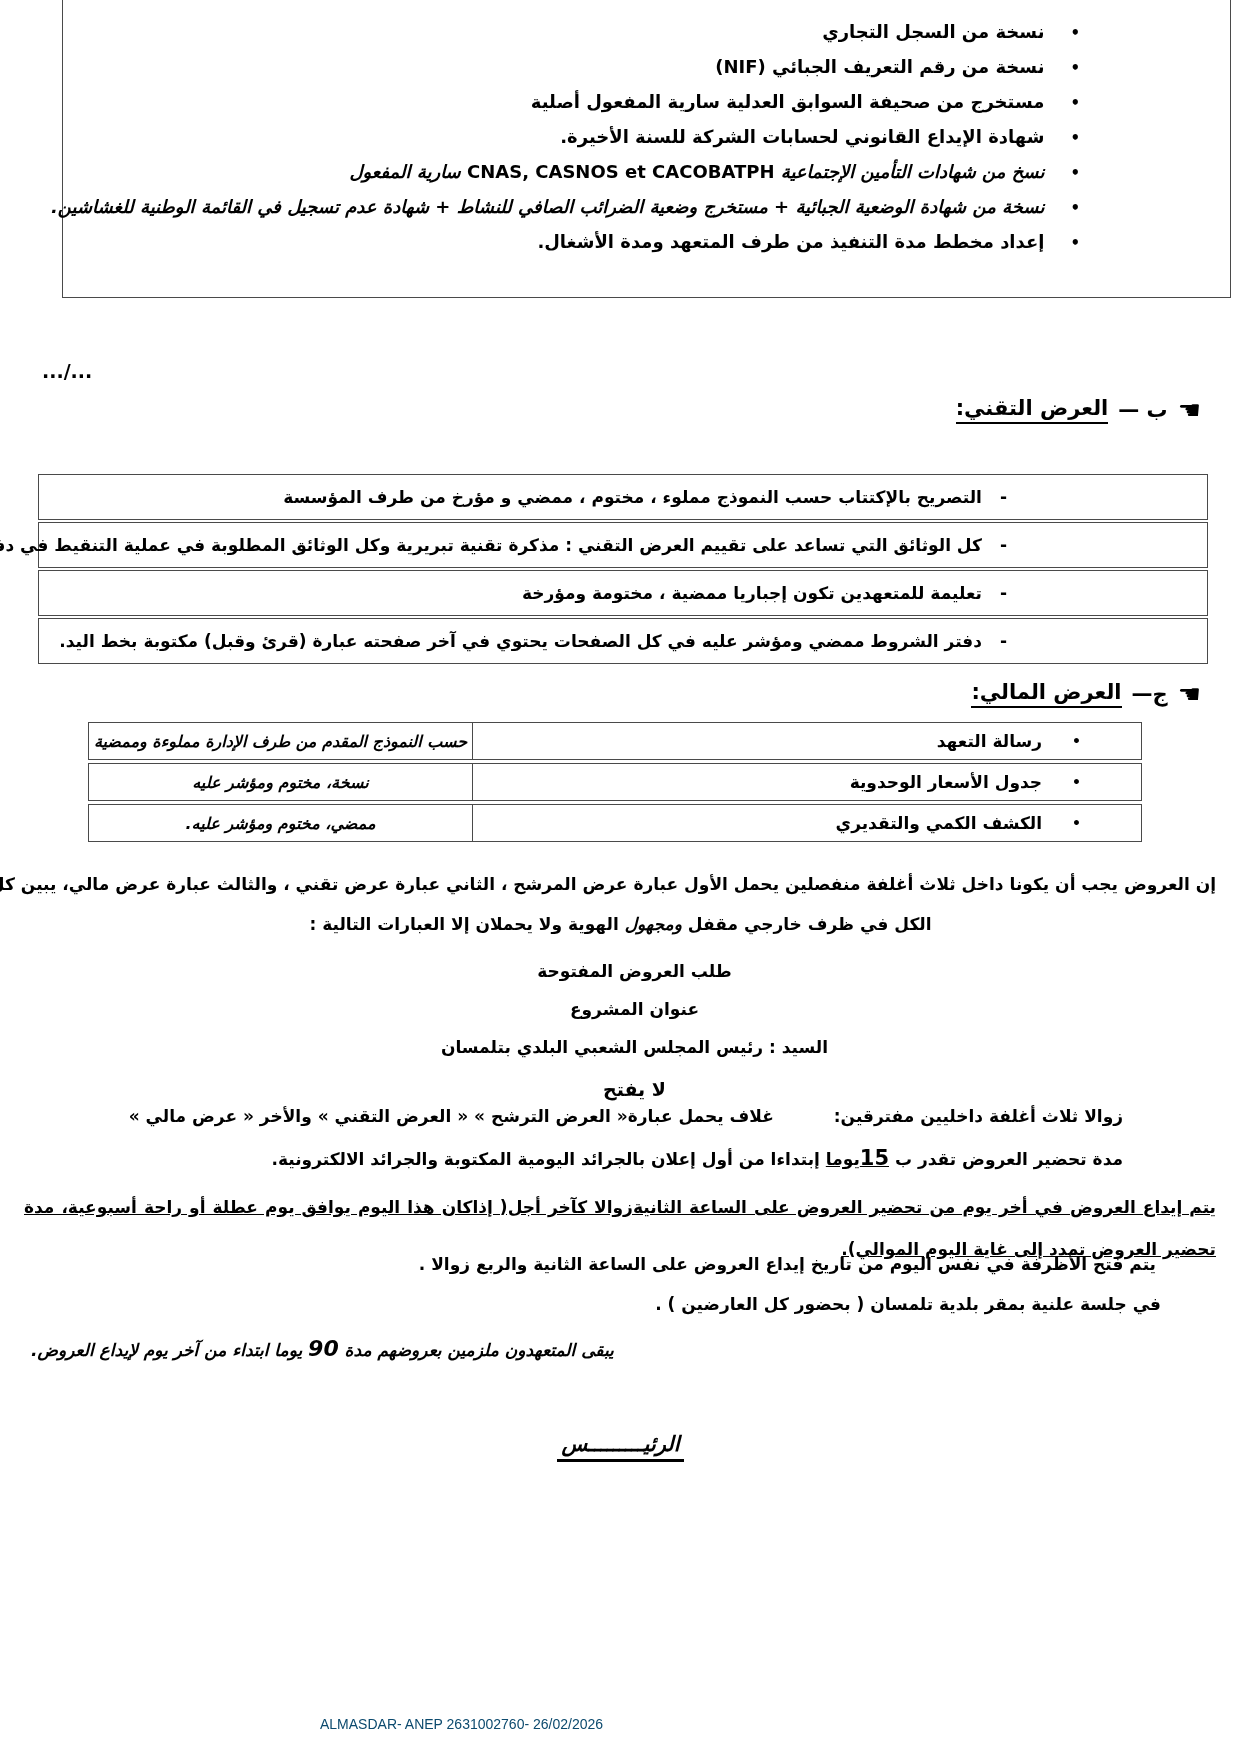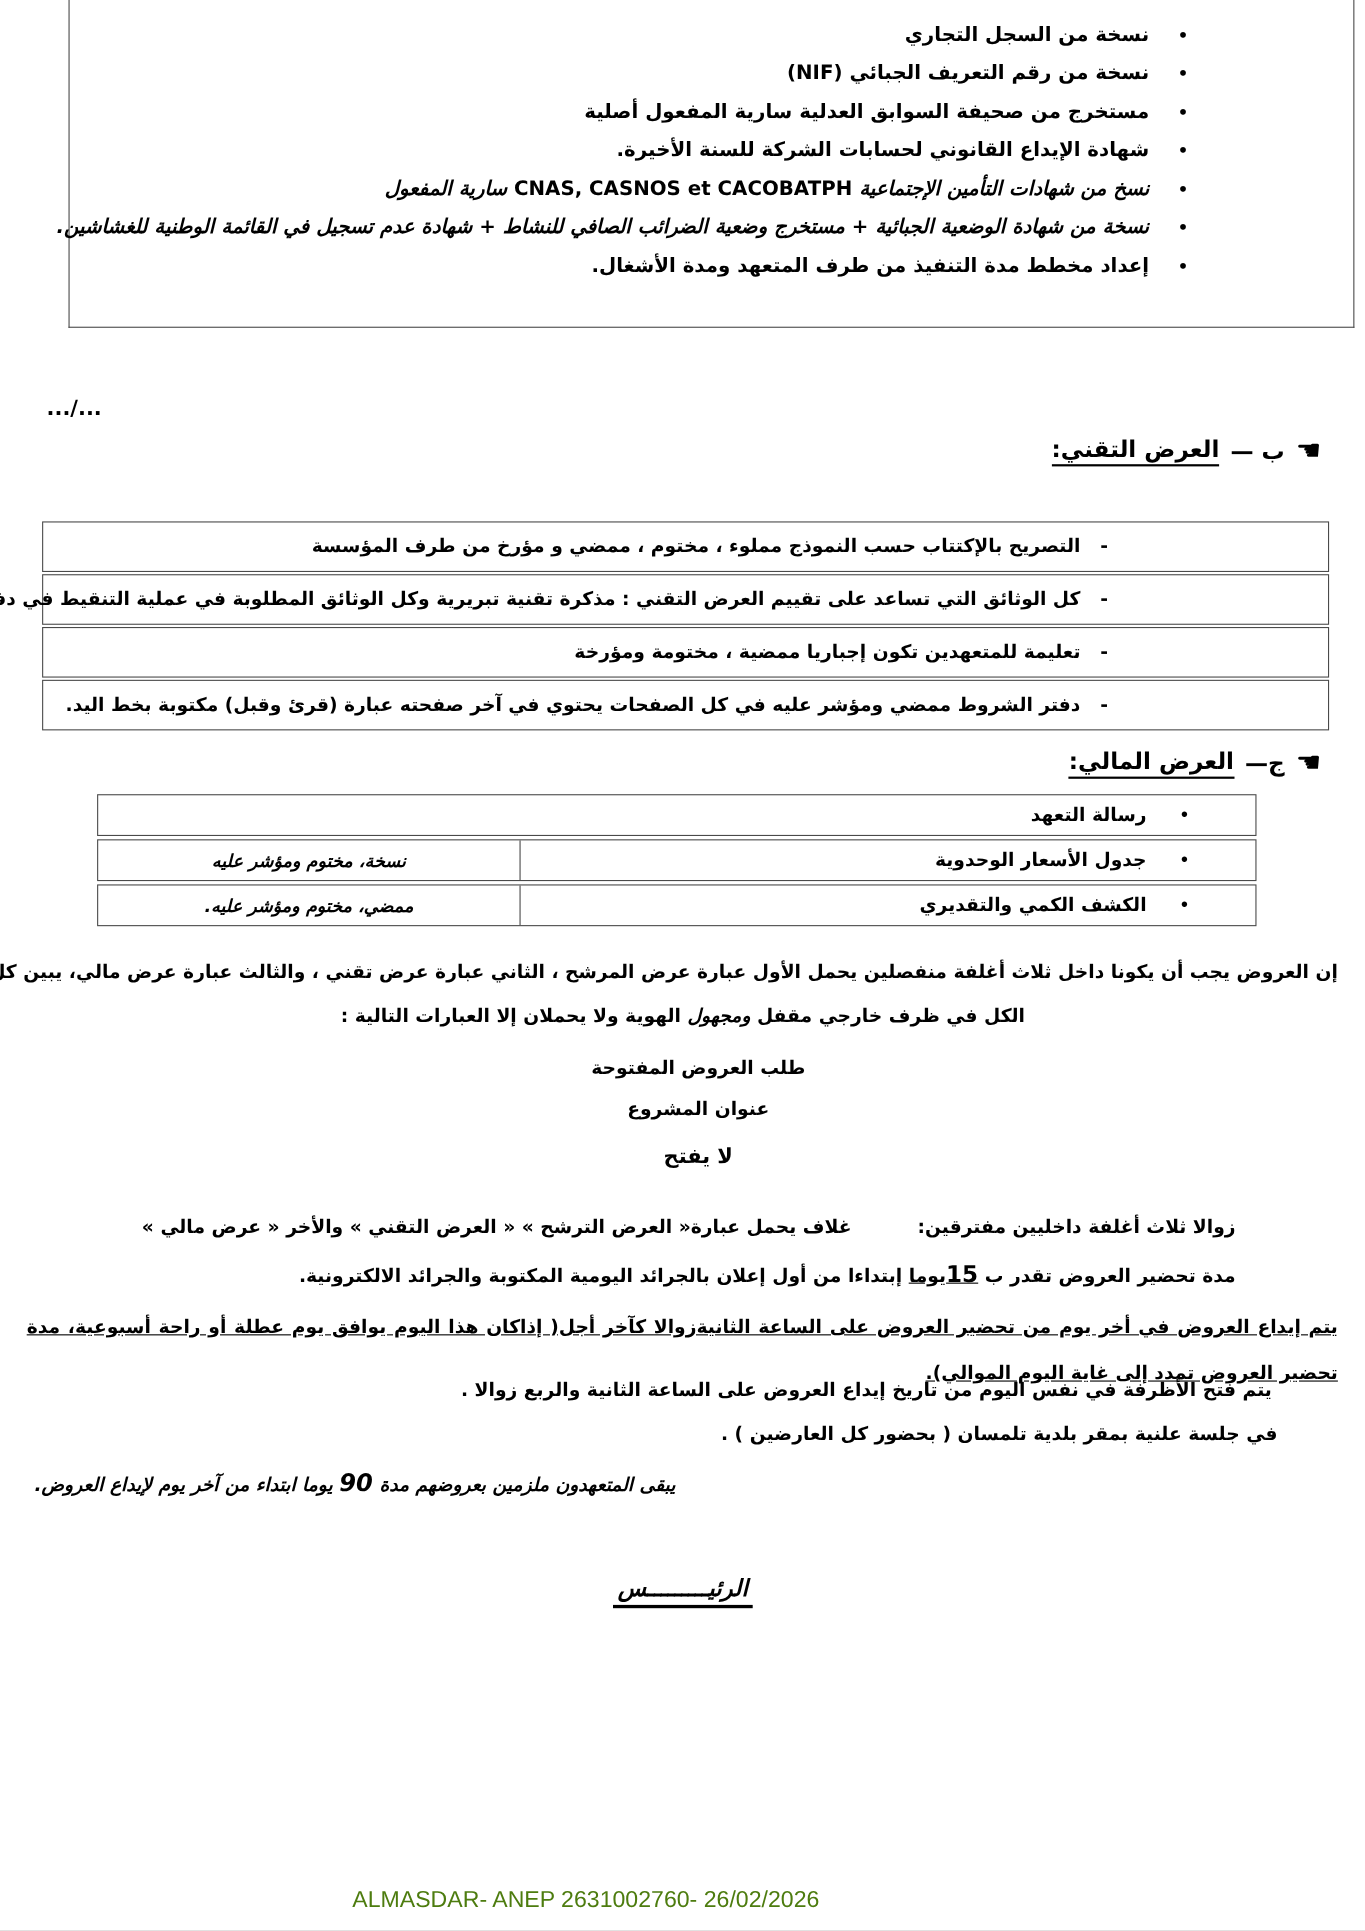--- a/index.html
+++ b/index.html
@@ -120,21 +120,21 @@
     text-align:left; font-size:17px; font-weight:bold; font-style:italic;margin-left:19px;
   }
   .validity-line .num { font-size:22px; }
   .signature {
     position:absolute; top:1432px; left:0; width:100%;
     text-align:center; font-size:21px; font-weight:bold; font-style:italic;
   }
   .signature span { border-bottom:3px solid #000; padding:0 4px 3px 4px; }
   .footer {
     position:absolute; top:1716px; left:320px;
-    direction:ltr; font-size:21px; color:#4d7c0f;
+    direction:ltr; font-size:14px; color:#0c4a6e;
     font-family:"Liberation Sans", sans-serif;
   }
 </style>
 </head>
 <body>
 
 <div class="page">
 
   <div class="req-box">
     <div class="req-item">
@@ -203,20 +203,21 @@
     <span>ج—</span>
     <span class="sec-title">العرض المالي:</span>
   </div>
 
   <div class="fin-table">
     <div class="fin-row">
       <div class="fin-cell-item">
         <span class="bullet">•</span>
         <span>رسالة التعهد</span>
       </div>
+      <div class="fin-cell-desc">حسب النموذج المقدم من طرف الإدارة مملوءة وممضية</div>
     </div>
     <div class="fin-row">
       <div class="fin-cell-item">
         <span class="bullet">•</span>
         <span>جدول الأسعار الوحدوية</span>
       </div>
       <div class="fin-cell-desc">نسخة، مختوم ومؤشر عليه</div>
     </div>
     <div class="fin-row">
       <div class="fin-cell-item">
@@ -230,20 +231,21 @@
   <div class="para1-l1">إن العروض يجب أن يكونا داخل ثلاث أغلفة منفصلين يحمل الأول عبارة عرض المرشح ، الثاني عبارة عرض تقني ، والثالث عبارة عرض مالي، يبين كل منها تسمية المؤسسة</div>
   <div class="para1-l2">
     <span>الكل في ظرف خارجي مقفل</span>
     <span class="it">ومجهول</span>
     <span>الهوية ولا يحملان إلا العبارات التالية :</span>
   </div>
 
   <div class="center-lines">
     <div>طلب العروض المفتوحة</div>
     <div>عنوان المشروع</div>
+    <div>السيد : رئيس المجلس الشعبي البلدي بتلمسان</div>
     <div class="no-open">لا يفتح</div>
   </div>
 
   <div class="env-line">
     <span>زوالا ثلاث أغلفة داخليين مفترقين:</span>
     <span>غلاف يحمل عبارة« العرض الترشح »  « العرض التقني » والأخر « عرض مالي »</span>
   </div>
 
   <div class="prep-line">
     <span>مدة تحضير العروض تقدر ب </span><span class="days"><span class="num">15</span><span>يوما</span></span><span> إبتداءا من أول  إعلان بالجرائد اليومية المكتوبة والجرائد الالكترونية.</span>

